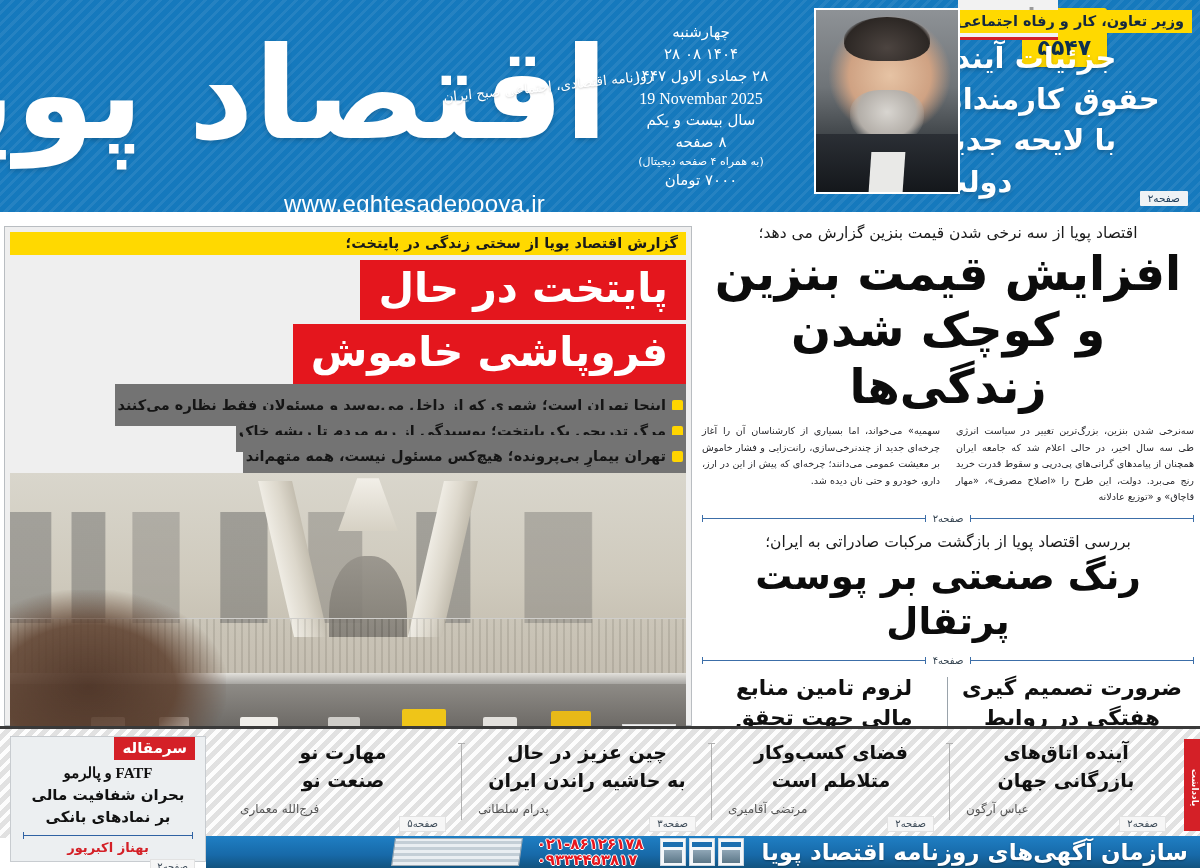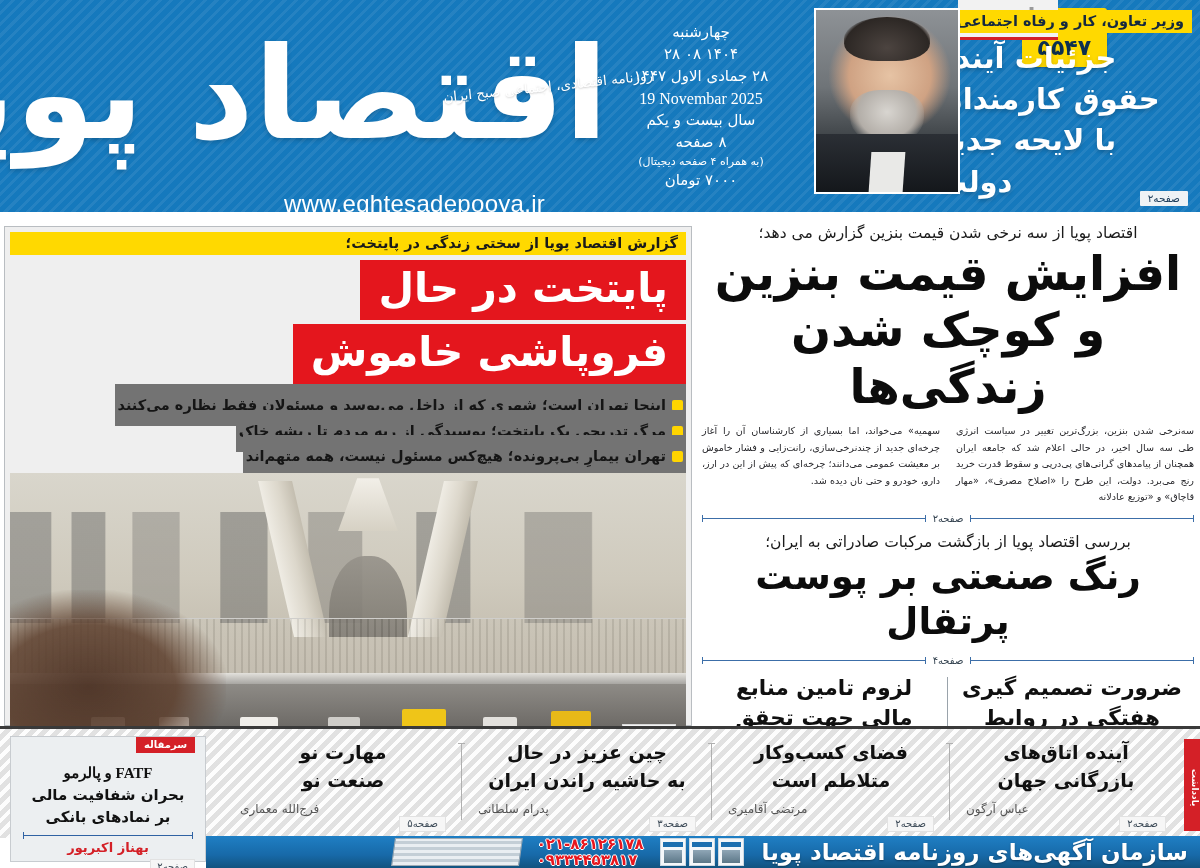--- a/index.html
+++ b/index.html
@@ -257,21 +257,21 @@
     writing-mode:vertical-rl; text-align:center; padding-top:6px; letter-spacing:1px;
   }
 
   
   .editorial {
     position:absolute; left:10px; top:736px; width:196px; height:126px;
     background:#eceff1; border:1px solid #c8ccd0; padding:6px 10px 4px;
   }
   .ed-badge {
     position:absolute; left:auto; right:10px; top:0;
-    background:#d42027; color:#fff; font-size:10px; font-weight:bold;
+    background:#d42027; color:#fff; font-size:15px; font-weight:bold;
     padding:2px 8px 3px;
   }
   .ed-title { margin-top:20px; text-align:center; font-weight:bold; font-size:15px; line-height:1.45; color:#111; }
   .ed-title .lat { font-family:"Liberation Serif",serif; }
   .ed-rule { margin:7px 2px 4px; height:1px; background:#2f62a3; position:relative; }
   .ed-rule::before, .ed-rule::after { content:""; position:absolute; top:-3px; width:1px; height:7px; background:#2f62a3; }
   .ed-rule::before { right:0; } .ed-rule::after { left:0; }
   .ed-author { text-align:center; color:#d42027; font-size:13px; font-weight:bold; }
   .ed-pg { margin-top:3px; font-size:10px; color:#3c4a57; background:#f6f6f6; border:1px solid #e2e2e2; padding:1px 6px 2px; display:inline-block; }
 

